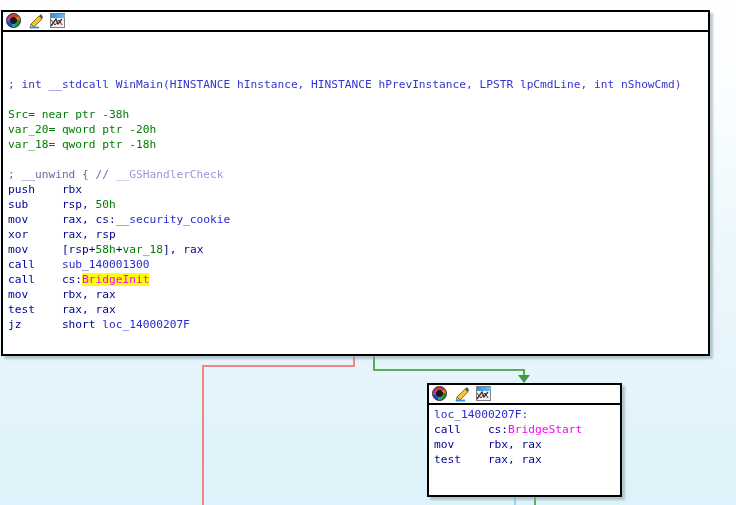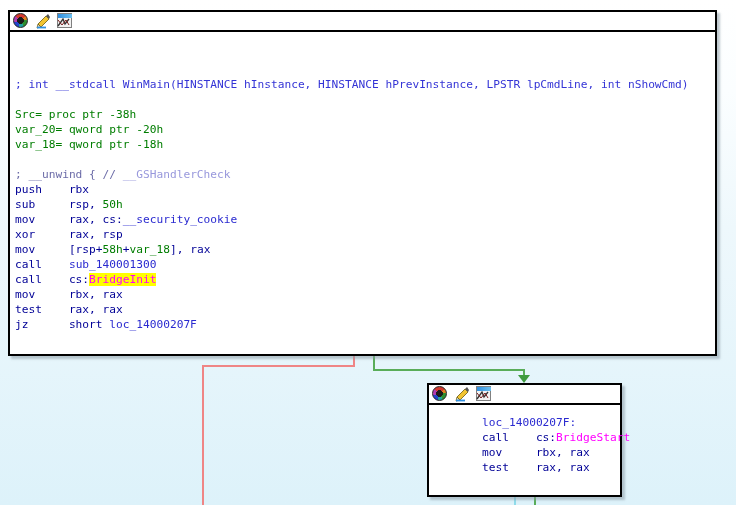--- a/index.html
+++ b/index.html
@@ -6,41 +6,41 @@
   html,body { width:736px; height:505px; overflow:hidden; }
   .canvas {
     position:relative; width:736px; height:505px;
     background:linear-gradient(180deg, #ffffff 0%, #fbfeff 18%, #eef8fc 45%, #ddf2fa 100%);
     font-family:"DejaVu Sans Mono","Liberation Mono",monospace;
   }
   .block {
     position:absolute; background:#ffffff; border:2px solid #000000;
     box-shadow:3px 3px 2px rgba(140,156,168,0.55);
   }
-  .block-1 { left:8px; top:10px; width:709px; height:346px; }
+  .block-1 { left:1px; top:10px; width:709px; height:346px; }
   .block-2 { left:427px; top:383px; width:195px; height:114px; }
   .titlebar {
     height:20px; border-bottom:2px solid #000000;
     display:flex; align-items:center; padding-left:3px; gap:6px;
   }
   .tb-icon { width:16px; height:16px; display:inline-block; position:relative; cursor:pointer; }
   .icon-wheel {
     width:15px; height:15px; border-radius:50%;
     border:1px solid #222;
     background:
       radial-gradient(circle at 50% 50%, #1a1a1a 0 3.2px, rgba(0,0,0,0) 3.5px),
       conic-gradient(#d43a2f 0 45deg, #e0801f 45deg 90deg, #2e8f2e 90deg 150deg, #1f9f9f 150deg 195deg, #2244cc 195deg 255deg, #b03ab0 255deg 310deg, #d43a2f 310deg 360deg);
   }
   .icon-frame {
     width:15px; height:15px; background:#f2f2f2; border:1px solid #808080;
   }
   .icon-frame .bar { position:absolute; left:1px; right:1px; top:1px; height:4px; background:linear-gradient(90deg,#2f8fe0,#6cc0f0); }
   .code { padding-left:5px; }
   .code-1 { padding-top:45px; }
-  .code-2 { padding-top:10px;margin-left:48px; }
+  .code-2 { padding-top:2px; }
   .line { height:15px; line-height:15px; font-size:11.2px; white-space:pre; cursor:text; }
   .c-kw   { color:#000096; }
   .c-name { color:#2a2ad0; }
   .c-imm  { color:#007d00; }
   .c-cmt  { color:#3434d6; }
   .c-gray { color:#6c6ca8; }
   .c-dem  { color:#9898dc; }
   .c-ext  { color:#ff00ff;text-align:right; }
   .c-exthl{ color:#ff00ff; background:#ffff00;text-align:right; }
   .edge { position:absolute; }
@@ -95,21 +95,21 @@
           <svg width="13" height="9" viewBox="0 0 13 9" style="position:absolute;left:0;top:5px">
             <path d="M1 8 L6 1 L8 6 L12 1" stroke="#333333" stroke-width="1.3" fill="none"></path>
             <path d="M1 2 L5 7 L9 2 L12 7" stroke="#7a1f1f" stroke-width="1" fill="none"></path>
           </svg>
         </span>
       </span>
     </div>
     <div class="code code-1">
         <div class="line"><span class="c-cmt">; int __stdcall WinMain(HINSTANCE hInstance, HINSTANCE hPrevInstance, LPSTR lpCmdLine, int nShowCmd)</span></div>
         <div class="line">&nbsp;</div>
-        <div class="line"><span class="c-imm">Src= proc ptr -38h</span></div>
+        <div class="line"><span class="c-imm">Src= near ptr -38h</span></div>
         <div class="line"><span class="c-imm">var_20= qword ptr -20h</span></div>
         <div class="line"><span class="c-imm">var_18= qword ptr -18h</span></div>
         <div class="line">&nbsp;</div>
         <div class="line"><span class="c-gray">; __unwind { // </span><span class="c-dem">__GSHandlerCheck</span></div>
         <div class="line"><span class="c-kw">push    rbx</span></div>
         <div class="line"><span class="c-kw">sub     rsp, </span><span class="c-imm">50h</span></div>
         <div class="line"><span class="c-kw">mov     rax, cs:</span><span class="c-name">__security_cookie</span></div>
         <div class="line"><span class="c-kw">xor     rax, rsp</span></div>
         <div class="line"><span class="c-kw">mov     [rsp+</span><span class="c-imm">58h</span><span class="c-kw">+</span><span class="c-imm">var_18</span><span class="c-kw">], rax</span></div>
         <div class="line"><span class="c-kw">call    </span><span class="c-name">sub_140001300</span></div>

